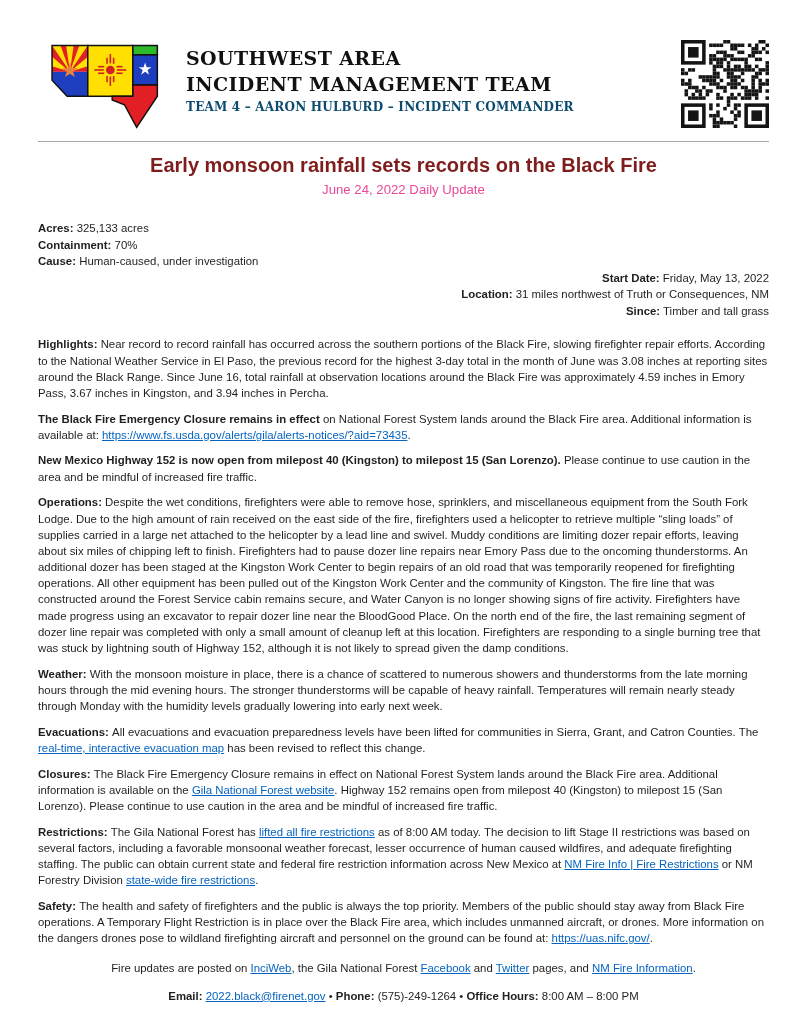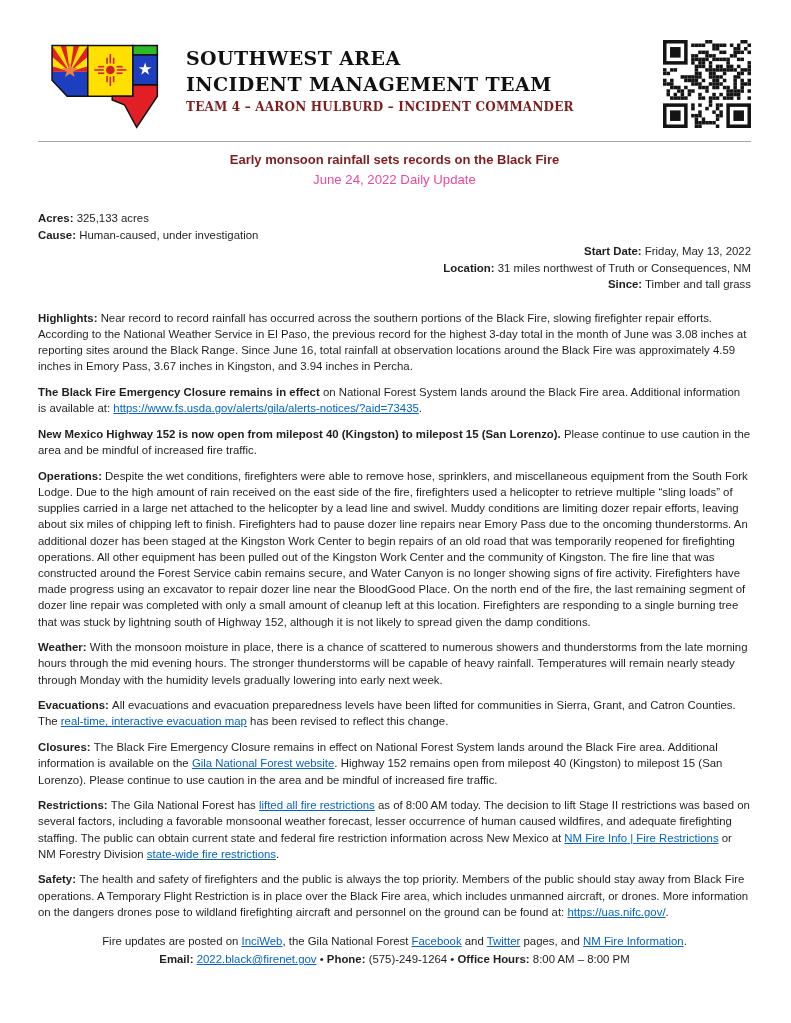--- a/index.html
+++ b/index.html
@@ -4,48 +4,48 @@
 <style>
   :root{
     --heading:#7f1d1d;
     --link:#0563c1;
     --rule:#a8a8a8;
     --ink:#1f1f1f;
   }
   html,body{margin:0;padding:0;background:#ffffff;}
   .page{
     width:791px;height:1023px;box-sizing:border-box;
-    padding:38px 40px 0 38px;overflow:hidden;background:#fff;
+    padding:38px 22px 0 38px;overflow:hidden;background:#fff;
     font-family:"Liberation Sans",sans-serif;font-size:11.4px;
     line-height:1.42;color:var(--ink);
   }
   
   .header{display:flex;align-items:flex-start;}
   .logo{width:124px;height:94px;flex:0 0 auto;}
   .header-text{margin-left:24px;flex:1;padding-top:8px;}
   .h1,.h2{font-family:"DejaVu Serif",serif;font-weight:bold;font-size:19px;line-height:1.35;letter-spacing:.4px;color:#111;}
-  .h3{font-family:"DejaVu Serif",serif;font-weight:bold;font-size:12px;margin-top:2px;letter-spacing:.2px;color:#7f1d1d;}
+  .h3{font-family:"DejaVu Serif",serif;font-weight:bold;font-size:12px;margin-top:2px;letter-spacing:.2px;color:#0c4a6e;}
   .qr{width:88px;height:88px;flex:0 0 auto;margin-top:2px;}
   .rule{border:none;border-top:1px solid var(--rule);margin:9px 0 7px 0;}
   
-  .title{text-align:center;font-weight:bold;font-size:13px;color:var(--heading);margin-top:9px;}
+  .title{text-align:center;font-weight:bold;font-size:20px;color:var(--heading);margin-top:9px;}
   .subtitle{text-align:center;font-size:13.2px;margin-top:2px;color:#ec4899;}
   
   .stats{display:flex;margin-top:20px;flex-direction:column;}
   .stats-col-left{width:428px;}
   .stats-col-right{flex:1;text-align:right;}
   .stat-line{line-height:1.45;}
   .b{font-weight:bold;}
   
   .paragraphs p{margin:9.5px 0 0 0;}
   .paragraphs p:first-child{margin-top:17px;}
   a.lnk{color:var(--link);text-decoration:underline;cursor:pointer;}
   
   .footer{text-align:center;margin-top:13px;}
-  .footer-line{margin-top:2px;}
+  .footer-line{margin-top:12px;}
 </style>
 </head>
 <body>
 
 <div class="page">
 
   <div class="header">
     <svg class="logo" viewBox="0 0 130 100">
       <defs>
         <clipPath id="azClip">
@@ -317,20 +317,21 @@
   </div>
 
   <hr class="rule">
 
   <div class="title">Early monsoon rainfall sets records on the Black Fire</div>
   <div class="subtitle">June 24, 2022 Daily Update</div>
 
   <div class="stats">
     <div class="stats-col-left" id="stats-left">
         <div class="stat-line"><span class="b">Acres:</span><span> 325,133 acres</span></div>
+        <div class="stat-line"><span class="b">Containment:</span><span> 70%</span></div>
         <div class="stat-line"><span class="b">Cause:</span><span> Human-caused, under investigation</span></div>
       </div>
     <div class="stats-col-right" id="stats-right">
         <div class="stat-line"><span class="b">Start Date:</span><span> Friday, May 13, 2022</span></div>
         <div class="stat-line"><span class="b">Location:</span><span> 31 miles northwest of Truth or Consequences, NM</span></div>
         <div class="stat-line"><span class="b">Since:</span><span> Timber and tall grass</span></div>
       </div>
   </div>
 
   <div class="paragraphs" id="paragraphs">

